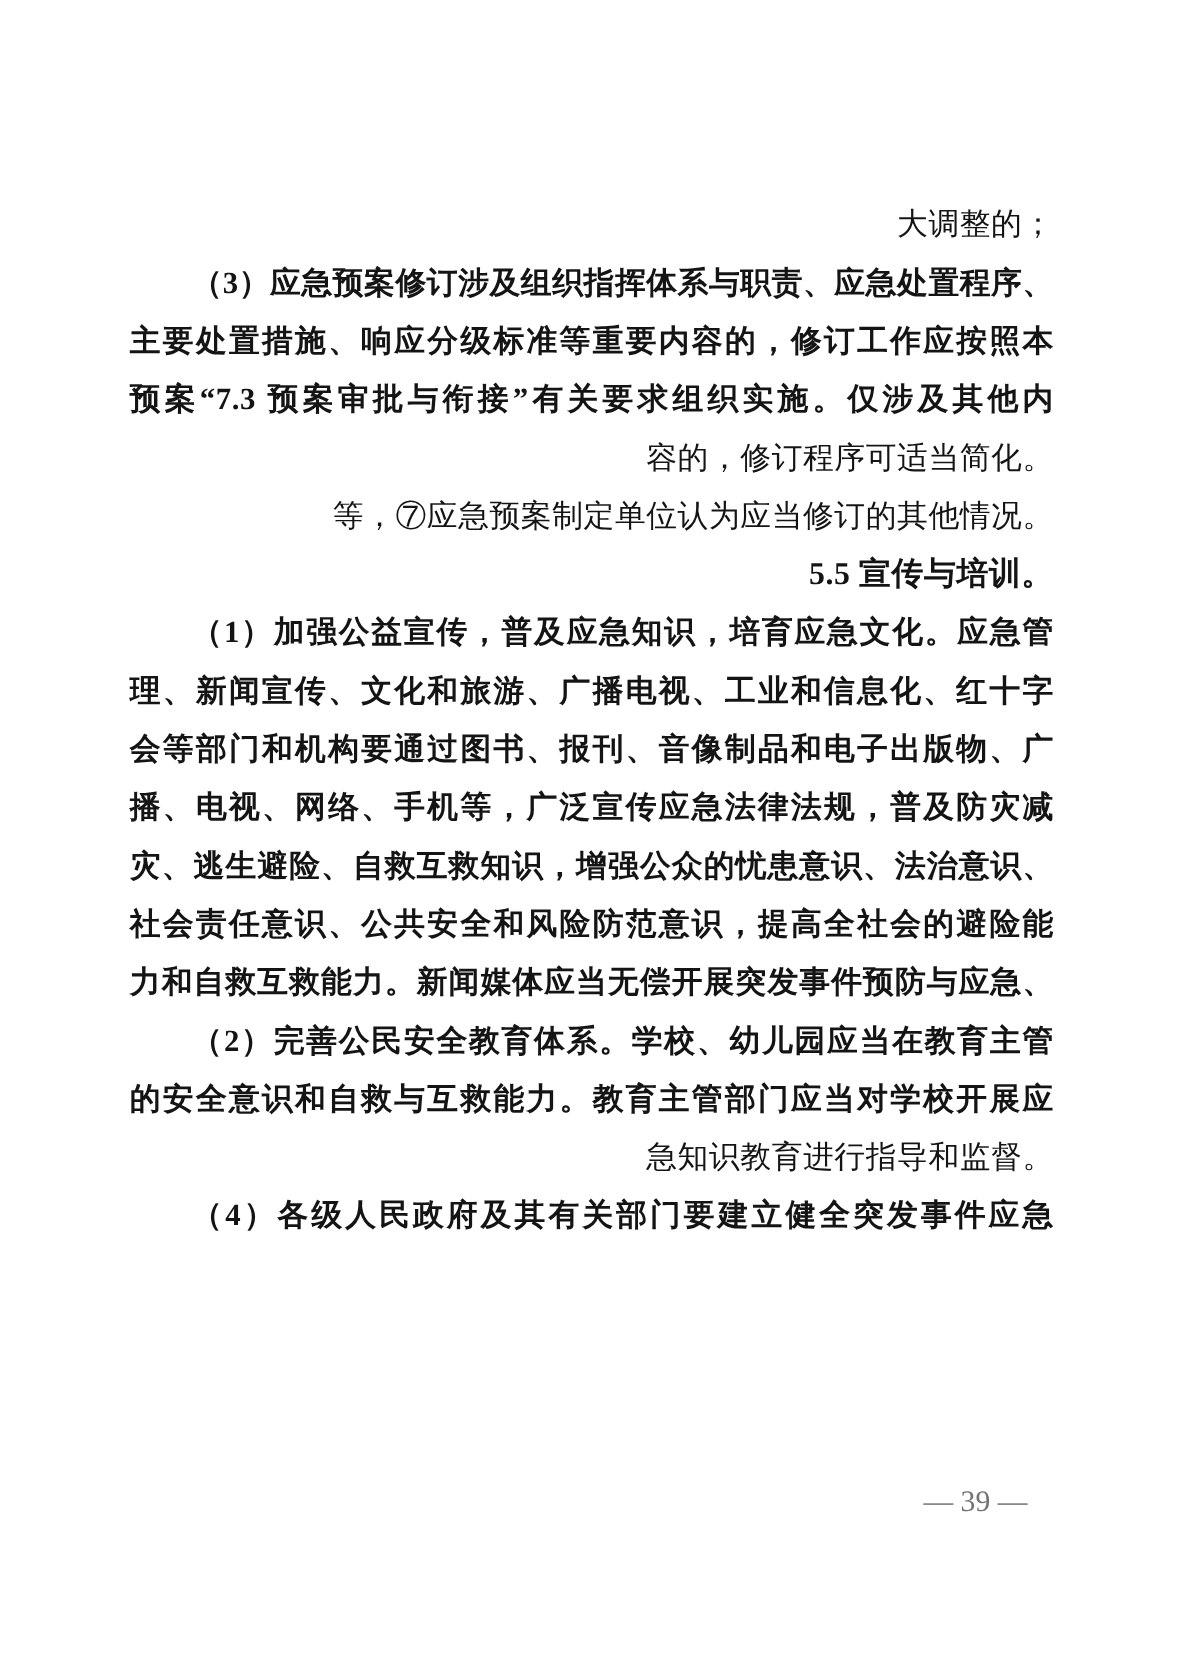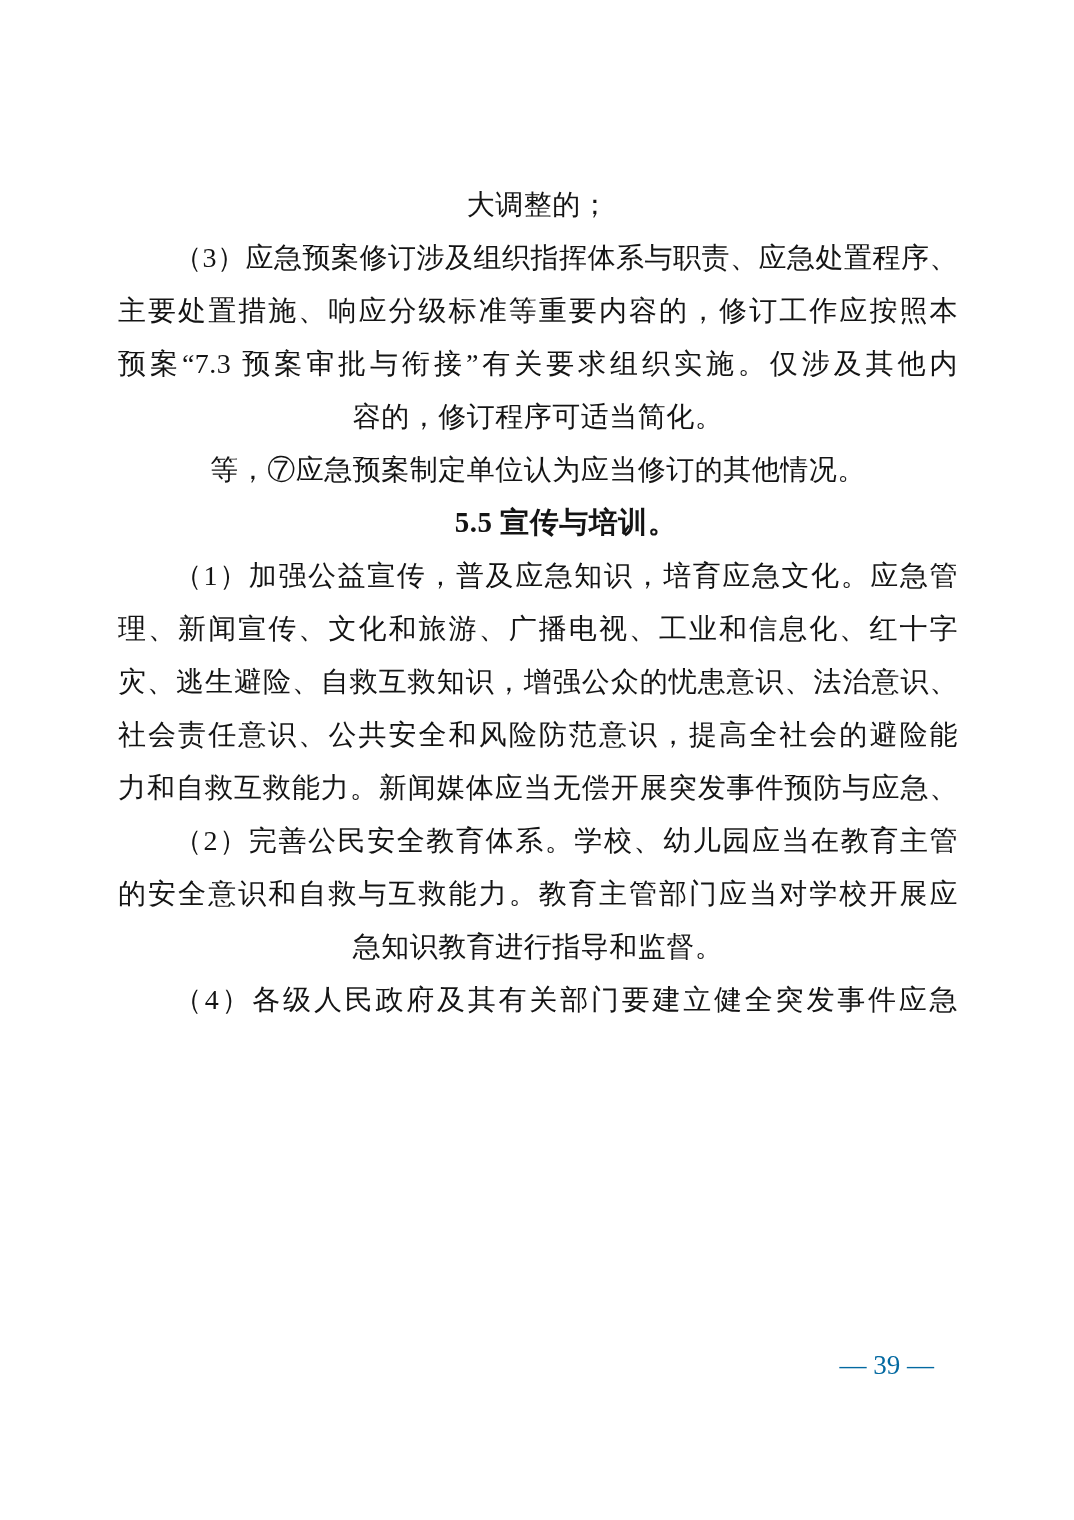--- a/index.html
+++ b/index.html
@@ -20,61 +20,64 @@
     position: absolute;
     left: 118px;
     top: 178px;
     width: 840px;
   }
   .line {
     height: 53px;
     line-height: 53px;
     font-size: 28px;
     letter-spacing: 0.5px;
-    text-align: center;
+    text-align: right;
     white-space: nowrap;
   }
   .line.fill {
     white-space: normal;
     text-align: justify;
     text-align-last: justify;
     text-justify: inter-character;
+    font-weight: bold;
   }
   .line.indent {
     padding-left: 56px;
   }
   .line.bold {
     font-weight: 700;
     font-size: 29px;
   }
   .page-number {
     position: absolute;
     top: 1342px;
     right: 140px;
     height: 46px;
     line-height: 46px;
     font-size: 27px;
-    color: #0369a1;
+    color: #737373;
     text-align: right;
   }
 </style>
 </head>
 <body>
 
 <div class="page">
   <div class="doc-body">
       <div class="line">大调整的；</div>
       <div class="line fill indent">（3）应急预案修订涉及组织指挥体系与职责、应急处置程序、</div>
       <div class="line fill">主要处置措施、响应分级标准等重要内容的，修订工作应按照本</div>
       <div class="line fill">预案“7.3 预案审批与衔接”有关要求组织实施。仅涉及其他内</div>
       <div class="line">容的，修订程序可适当简化。</div>
       <div class="line">等，⑦应急预案制定单位认为应当修订的其他情况。</div>
       <div class="line indent bold">5.5 宣传与培训。</div>
       <div class="line fill indent">（1）加强公益宣传，普及应急知识，培育应急文化。应急管</div>
       <div class="line fill">理、新闻宣传、文化和旅游、广播电视、工业和信息化、红十字</div>
+      <div class="line fill">会等部门和机构要通过图书、报刊、音像制品和电子出版物、广</div>
+      <div class="line fill">播、电视、网络、手机等，广泛宣传应急法律法规，普及防灾减</div>
       <div class="line fill">灾、逃生避险、自救互救知识，增强公众的忧患意识、法治意识、</div>
       <div class="line fill">社会责任意识、公共安全和风险防范意识，提高全社会的避险能</div>
       <div class="line fill">力和自救互救能力。新闻媒体应当无偿开展突发事件预防与应急、</div>
       <div class="line fill indent">（2）完善公民安全教育体系。学校、幼儿园应当在教育主管</div>
       <div class="line fill">的安全意识和自救与互救能力。教育主管部门应当对学校开展应</div>
       <div class="line">急知识教育进行指导和监督。</div>
       <div class="line fill indent">（4）各级人民政府及其有关部门要建立健全突发事件应急</div>
     </div>
   <div class="page-number">— 39 —</div>
 </div>

